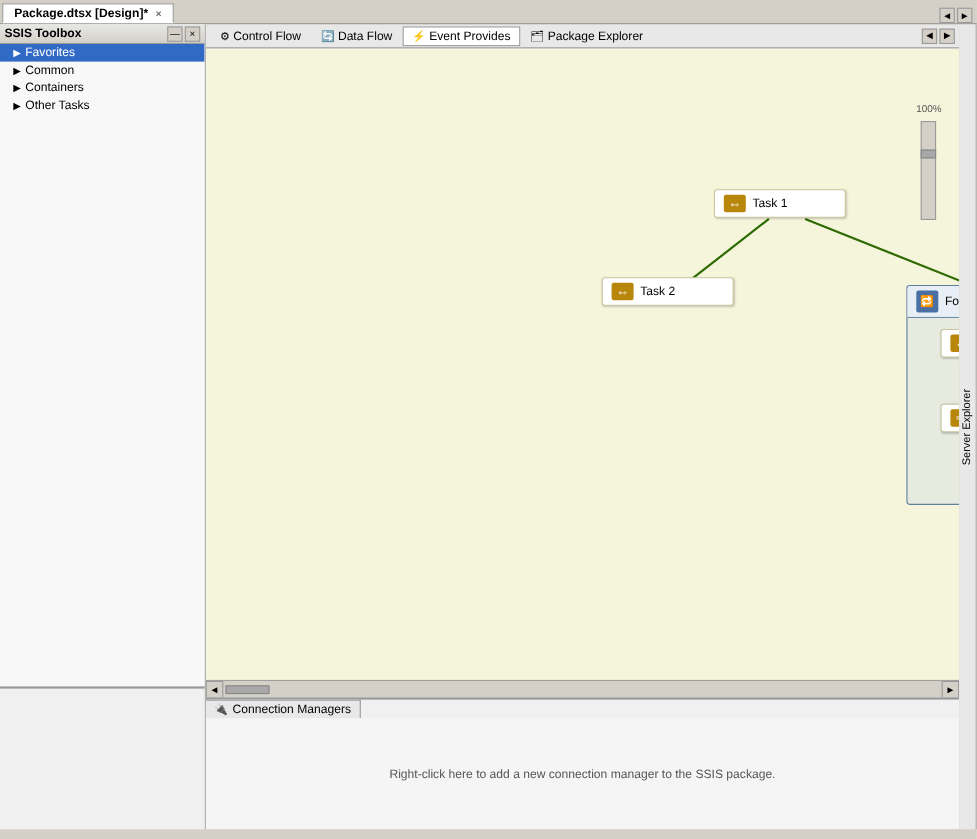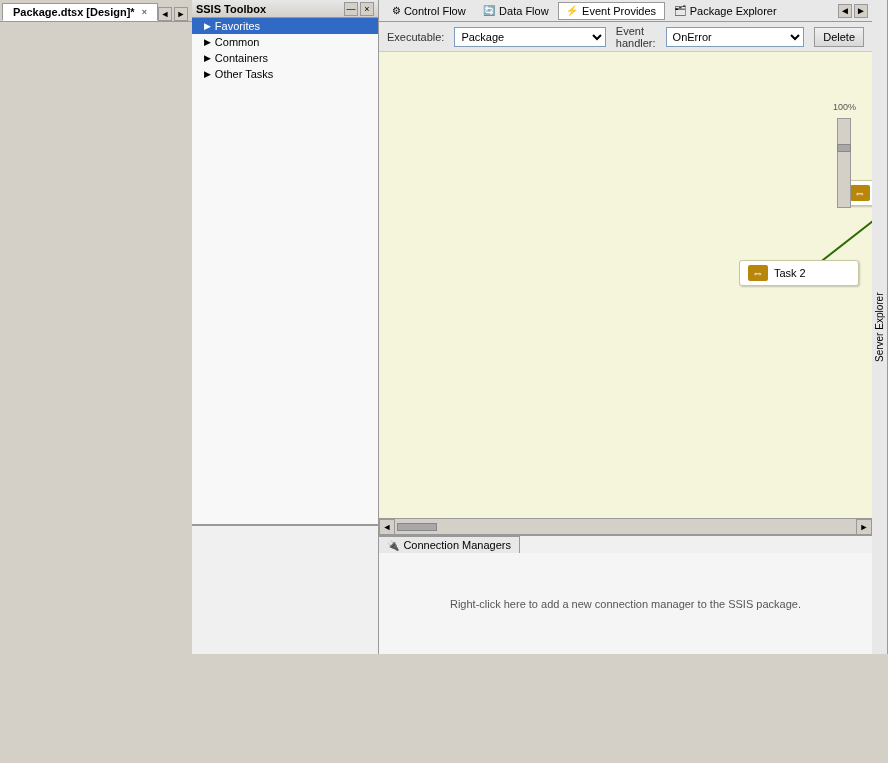--- a/index.html
+++ b/index.html
@@ -1,19 +1,19 @@
 <!DOCTYPE html>
 <html><head>
   <meta charset="utf-8">
   <style>
     * { box-sizing: border-box; margin: 0; padding: 0; }
     body { font-family: 'Segoe UI', Tahoma, Arial, sans-serif; font-size: 11px; background: #d4d0c8; overflow: hidden; width: 888px; height: 763px; }
 
     
-    .app-container { display: flex; flex-direction: row; width: 888px; height: 654px; }
+    .app-container { display: flex; flex-direction: column; width: 888px; height: 754px; }
 
     
     .main-area { display: flex; flex: 1; overflow: hidden; }
 
     
     .toolbox-panel { width: 187px; display: flex; flex-direction: column; background: #f0f0f0; border-right: 1px solid #999; flex-shrink: 0; }
     .toolbox-header { background: linear-gradient(to bottom, #e8e8e8, #d4d0c8); border-bottom: 1px solid #999; padding: 2px 4px; display: flex; justify-content: space-between; align-items: center; height: 18px; }
     .toolbox-header-title { font-size: 11px; font-weight: bold; color: #000; }
     .toolbox-header-icons { display: flex; gap: 2px; }
     .toolbox-header-icon { width: 14px; height: 14px; background: #d4d0c8; border: 1px solid #999; font-size: 9px; display: flex; align-items: center; justify-content: center; cursor: pointer; }
@@ -152,31 +152,20 @@
         <div class="designer-tab">
           <span class="designer-tab-icon">🗂</span>
           <span>Package Explorer</span>
         </div>
         <div class="designer-tab-sep">
           <div class="designer-sep-btn">◄</div>
           <div class="designer-sep-btn">►</div>
         </div>
       </div>
 
-      <div class="exe-row">
-        <span class="exe-label">Executable:</span>
-        <select class="exe-select exe-select-pkg">
-          <option>Package</option>
-        </select>
-        <span class="exe-label">Event handler:</span>
-        <select class="exe-select exe-select-evt">
-          <option>OnError</option>
-        </select>
-        <button class="delete-btn">Delete</button>
-      </div>
 
       <div style="flex:1; display:flex; flex-direction:column; overflow:hidden;">
 
         <div class="canvas-area">
 
           <svg class="canvas-svg">
 
             <line x1="512" y1="155" x2="435" y2="215" stroke="#2d6a00" stroke-width="2"></line>
 
             <line x1="545" y1="155" x2="695" y2="215" stroke="#2d6a00" stroke-width="2"></line>

